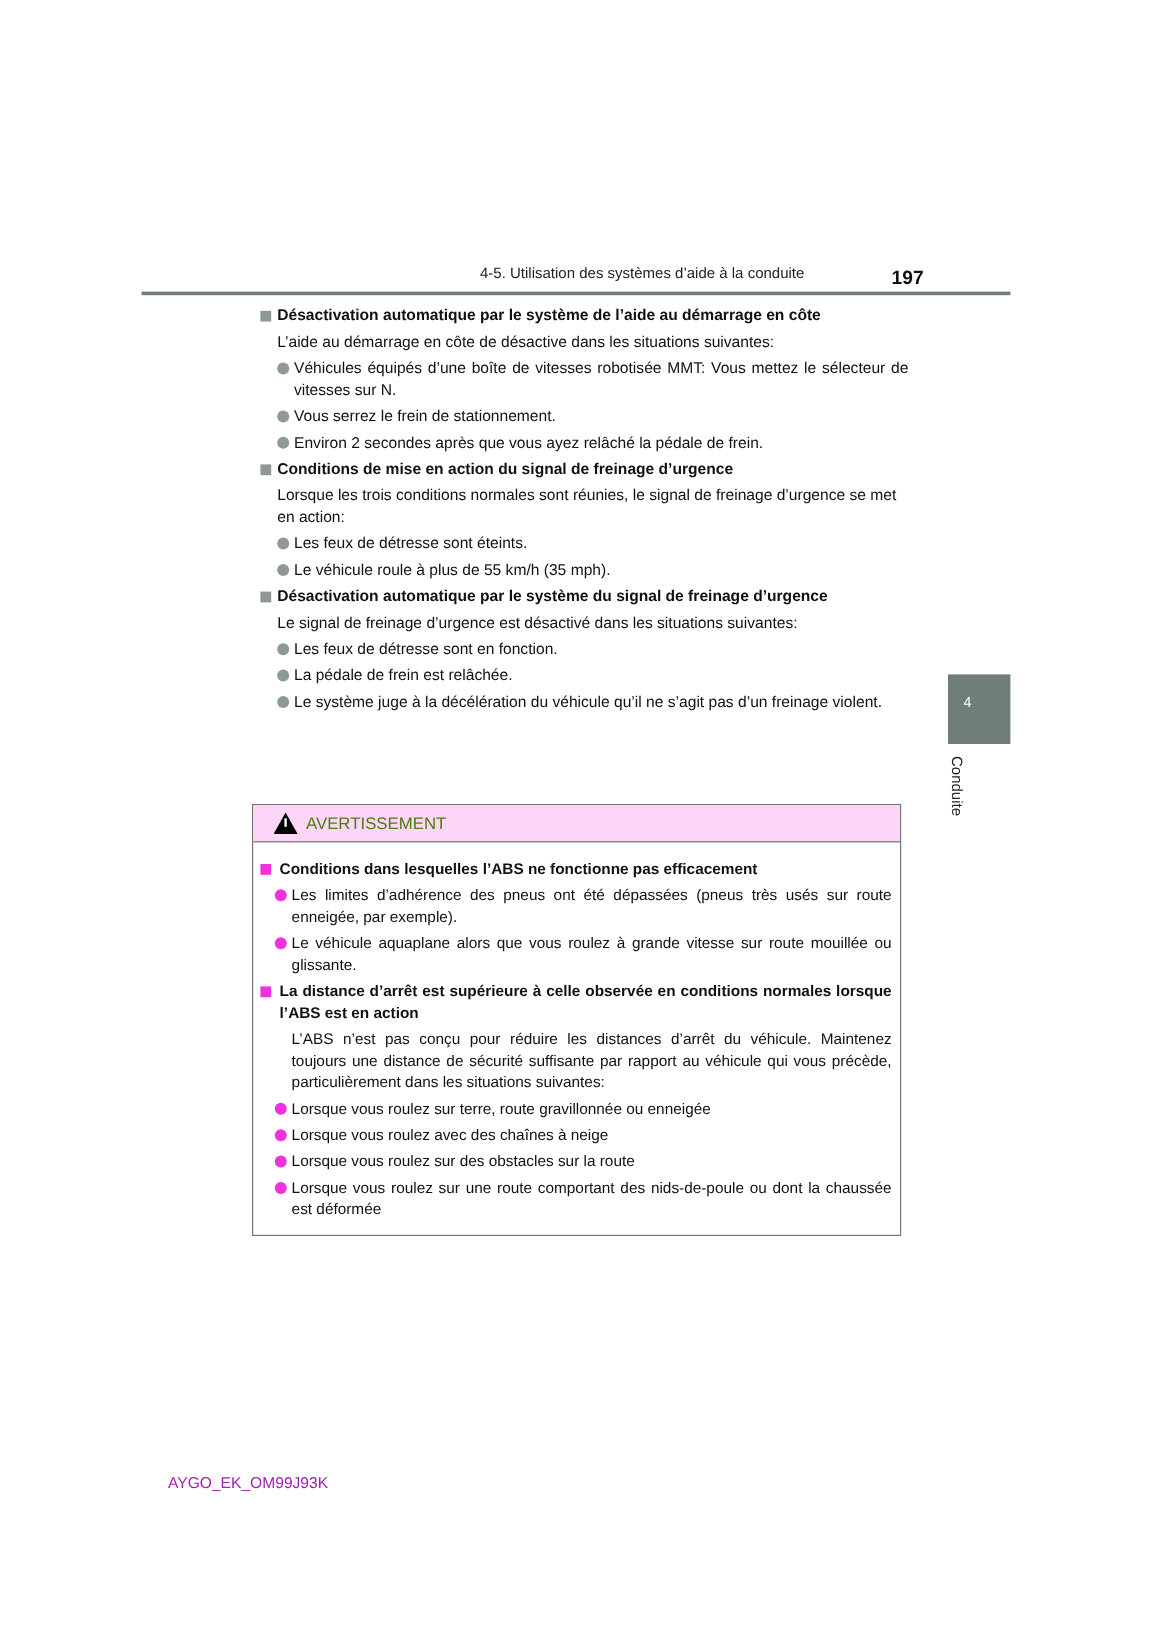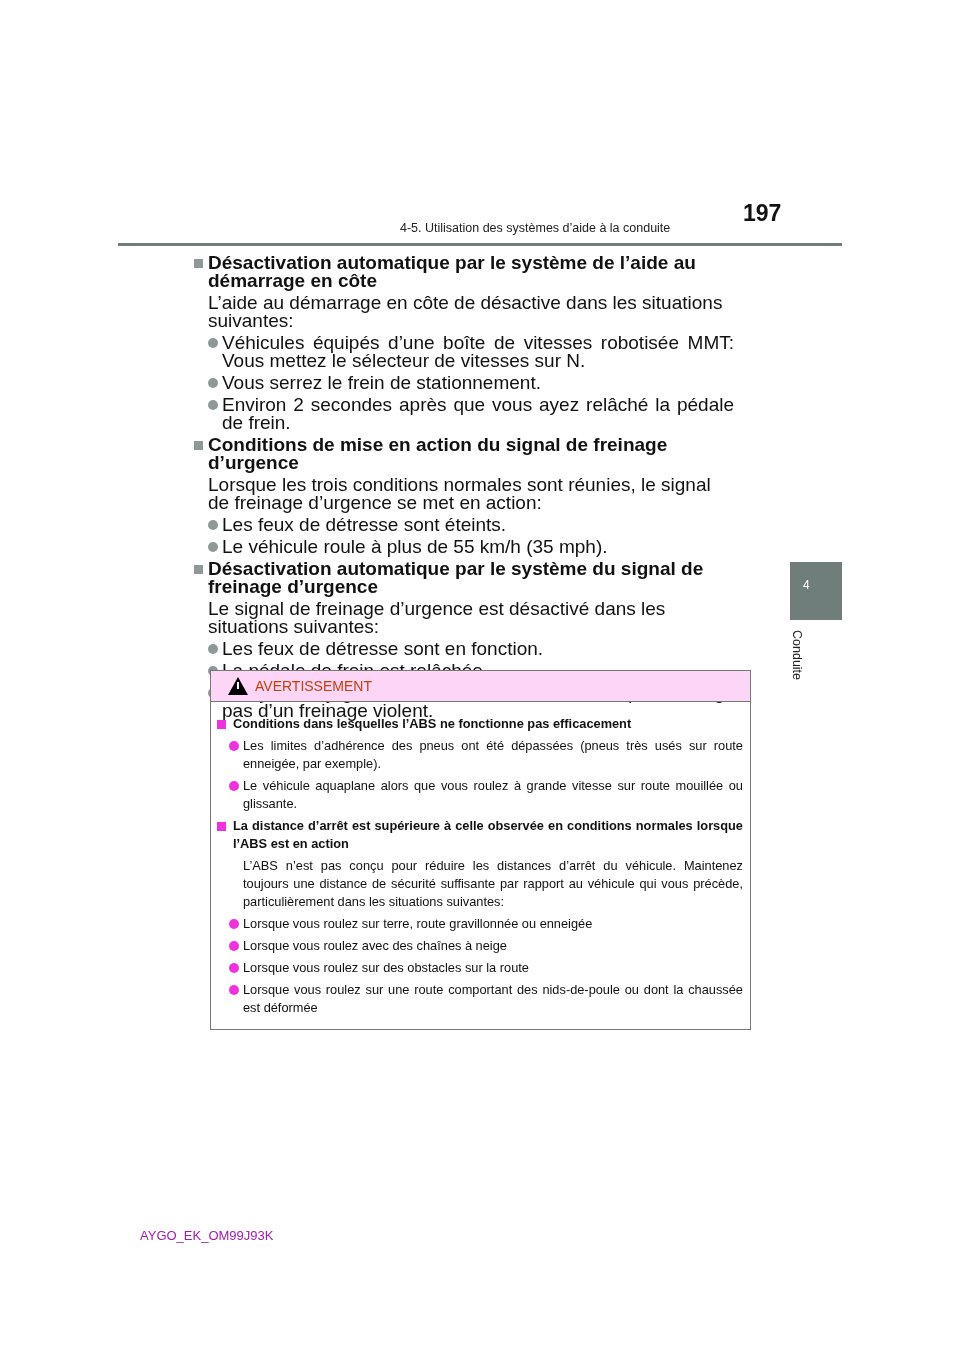--- a/index.html
+++ b/index.html
@@ -1,33 +1,33 @@
 <!DOCTYPE html>
 <html><head>
 <meta charset="utf-8">
 <style>
   html, body { margin:0; padding:0; }
   body { width:960px; height:1358px; background:#ffffff; position:relative; font-family:"Liberation Sans", sans-serif; color:#111; overflow:hidden; }
   .header-sec { position:absolute; left:400px; top:221px; font-size:12.5px; color:#222;text-align:center; }
-  .page-num { position:absolute; left:743px; top:200px; font-size:23px; font-weight:bold; color:#111; }
+  .page-num { position:absolute; left:743px; top:224px; font-size:16px; font-weight:bold; color:#111; }
   .hrule { position:absolute; left:118px; top:243px; width:724px; height:3px; background:#6f7d7b; }
   .side-tab { position:absolute; left:790px; top:562px; width:52px; height:58px; background:#6f7d7b; }
   .side-tab span { position:absolute; left:13px; top:16px; color:#fff; font-size:12px; }
   .side-label { position:absolute; left:790px; top:630px; font-size:12.5px; color:#222; writing-mode:vertical-rl; }
-  .content { position:absolute; left:192px; top:254px; width:542px; font-size:19px; line-height:18px; }
+  .content { position:absolute; left:215px; top:254px; width:542px; font-size:13px; line-height:18px; }
   .h { position:relative; padding-left:16px; font-weight:bold; margin-bottom:4px; }
   .h::before { content:""; position:absolute; left:2px; top:5px; width:9px; height:9px; background:#8e9997; }
   .p { padding-left:16px; margin-bottom:4px; }
   .b { position:relative; padding-left:30px; margin-bottom:4px; text-align:justify; }
   .b::before { content:""; position:absolute; left:16px; top:4px; width:10px; height:10px; border-radius:50%; background:#8e9997; }
   .warn { position:absolute; left:210px; top:670px; width:539px; height:358px; border:1.5px solid #777; }
   .warn-head { height:30px; background:#fdd6f7; border-bottom:1.5px solid #777; position:relative; }
   .warn-head .tri { position:absolute; left:17px; top:6px; width:0; height:0; border-left:10px solid transparent; border-right:10px solid transparent; border-bottom:18px solid #000; }
   .warn-head .tri i { position:absolute; left:-1px; top:5px; width:2px; height:7px; background:#fff; }
-  .warn-head .ttl { position:absolute; left:44px; top:7px; font-size:14px; color:#c2410c; }
+  .warn-head .ttl { position:absolute; left:44px; top:7px; font-size:14px; color:#4d7c0f; }
   .warn-body { padding:13px 7px 0 6px; font-size:12.8px; line-height:18px; }
   .warn-body .h::before { background:#ee33dd; left:0px; }
   .warn-body .h { text-align:justify; }
   .warn-body .p { padding-left:26px; text-align:justify; }
   .warn-body .b { padding-left:26px; }
   .warn-body .b::before { background:#ee33dd; left:12px; }
   .footer { position:absolute; left:140px; top:1228px; font-size:13px; color:#a21caf; }
 </style>
 </head>
 <body>

